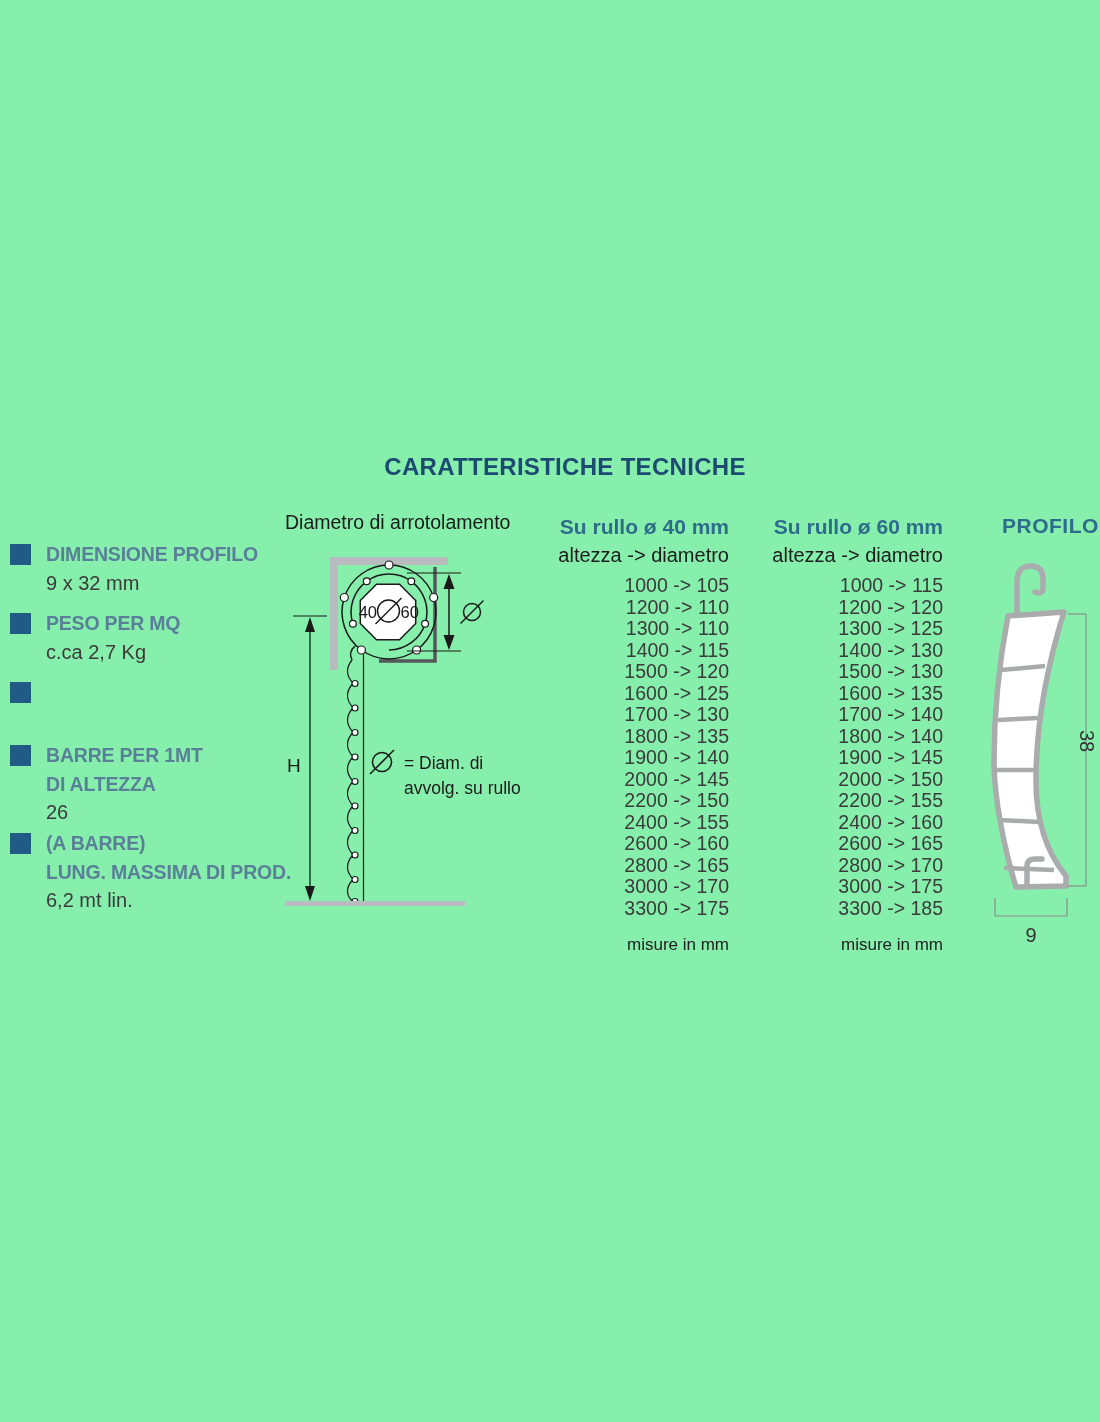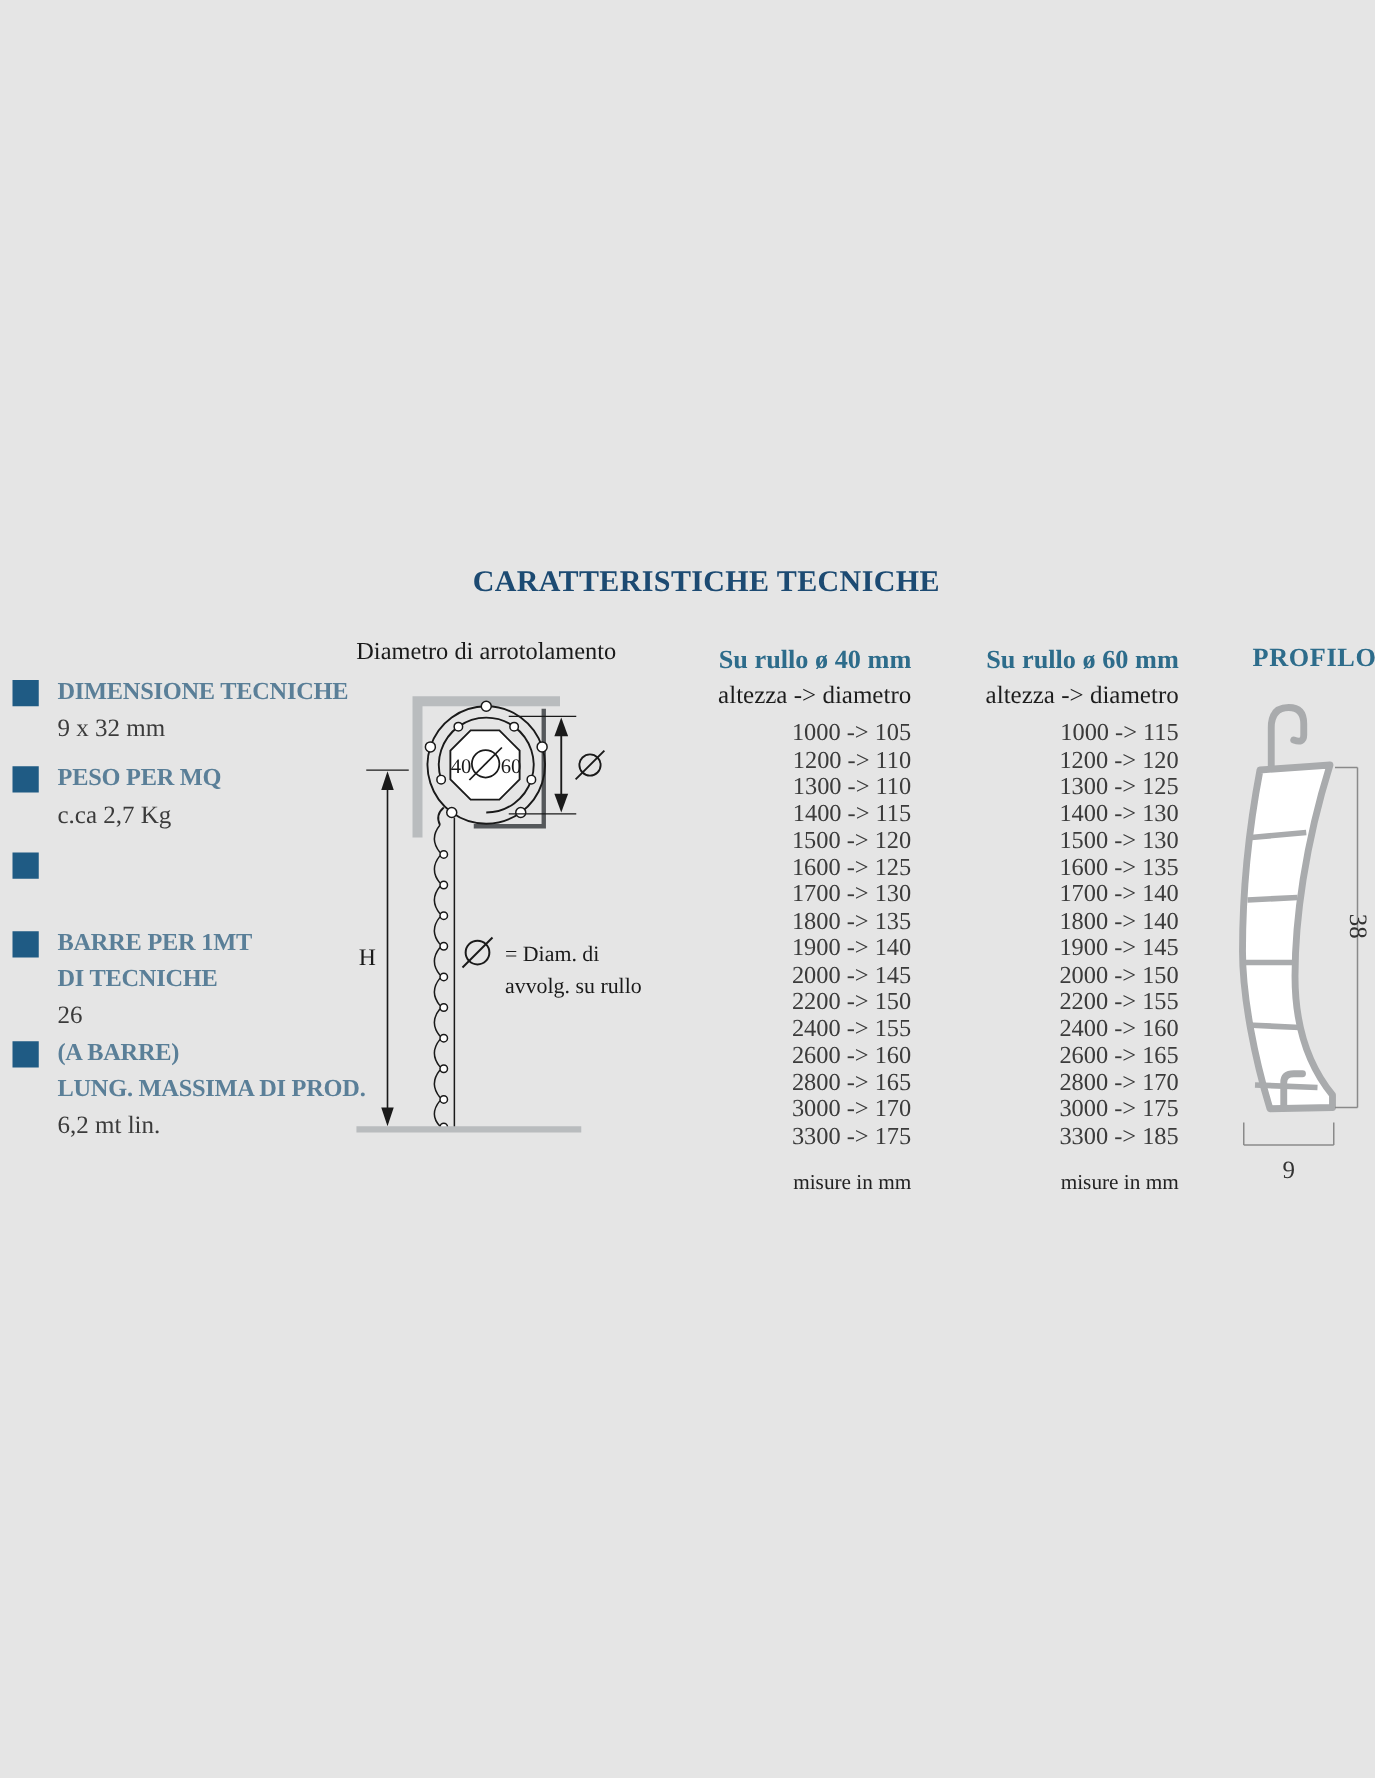--- a/index.html
+++ b/index.html
@@ -1,18 +1,18 @@
 <!DOCTYPE html>
 <html><head>
 <meta charset="utf-8">
 <style>
   html,body { margin:0; padding:0; background:#ffffff; }
   .page {
-    position:relative; width:1100px; height:1422px; background:#e5e5e5;
-    font-family:Liberation Serif, serif; overflow:hidden;
+    position:relative; width:1100px; height:1422px; background:#86efac;
+    font-family:Liberation Sans, sans-serif; overflow:hidden;
   }
   .main-title {
     position:absolute; left:565px; top:453px; transform:translateX(-50%);
     font-size:24px; font-weight:800; letter-spacing:0.3px; color:#1c4a72; white-space:nowrap;
   }
   
   .specs { position:absolute; left:10px; top:0; width:300px; }
   .spec-item { position:absolute; left:0; display:flex; gap:15px; }
   .spec-item:nth-of-type(1){ top:540px; }
   .spec-item:nth-of-type(2){ top:609px; }
@@ -47,21 +47,21 @@
 
 <div class="page">
 
   <div class="main-title">CARATTERISTICHE TECNICHE</div>
 
   <div class="specs">
     <div class="spec-item">
       <span class="bullet"></span>
       <div class="spec-text">
         <div class="spec-label">
-            <div>DIMENSIONE TECNICHE</div>
+            <div>DIMENSIONE PROFILO</div>
           </div>
         <div class="spec-value">9 x 32 mm</div>
       </div>
     </div>
 
     <div class="spec-item">
       <span class="bullet"></span>
       <div class="spec-text">
         <div class="spec-label">
             <div>PESO PER MQ</div>
@@ -72,21 +72,21 @@
 
     <div class="spec-item">
       <span class="bullet"></span>
     </div>
 
     <div class="spec-item">
       <span class="bullet"></span>
       <div class="spec-text">
         <div class="spec-label">
             <div>BARRE PER 1MT</div>
-            <div>DI TECNICHE</div>
+            <div>DI ALTEZZA</div>
           </div>
         <div class="spec-value">26</div>
       </div>
     </div>
 
     <div class="spec-item">
       <span class="bullet"></span>
       <div class="spec-text">
         <div class="spec-label">
             <div>(A BARRE)</div>

